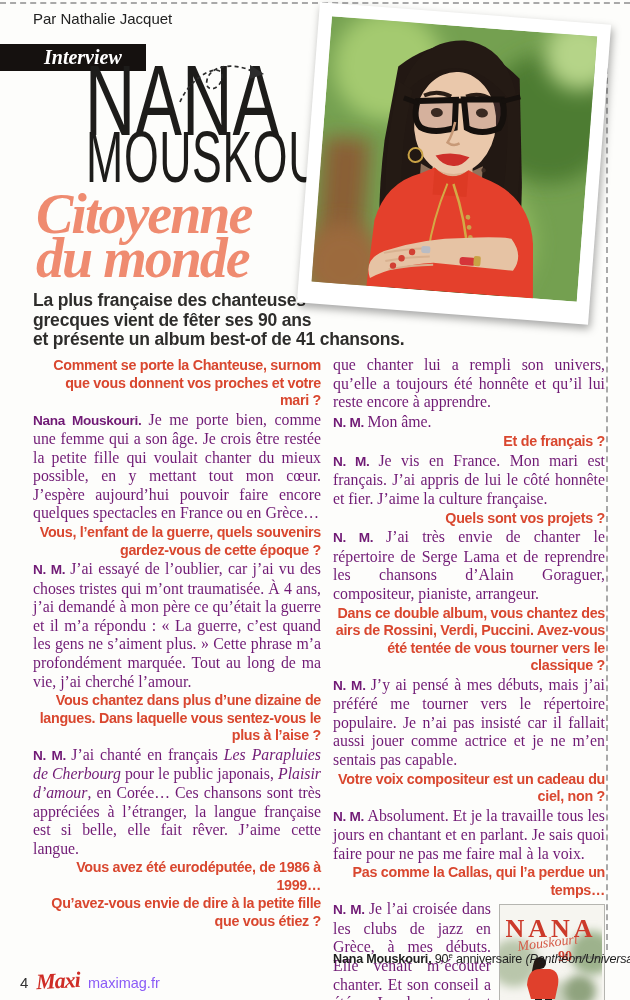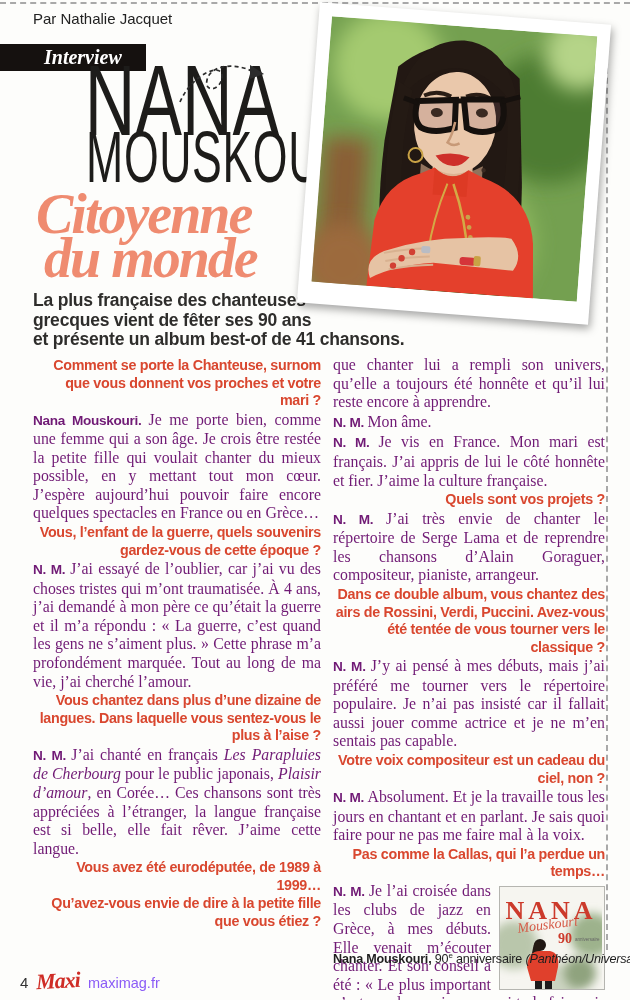--- a/index.html
+++ b/index.html
@@ -16,21 +16,21 @@
   
   .title-line{position:absolute;color:#1d1c1a;line-height:1;white-space:nowrap;text-align:center;}
   .title-line span{display:inline-block;transform-origin:center;}
   #title1{left:0;top:50px;width:364px;font-size:100px;}
   #title1 span{transform:scaleX(0.70);}
   #title2{left:0;top:121px;width:318px;font-size:72px;}
   #title2 span{transform:scaleX(0.62);letter-spacing:1px;}
   .subtitle{position:absolute;font-family:"Liberation Serif",serif;font-style:italic;
     font-weight:bold;color:#ef8b70;font-size:56px;line-height:1;letter-spacing:-2px;}
   #sub1{left:36px;top:186px;}
-  #sub2{left:44px;top:230px;text-align:right;}
+  #sub2{left:36px;top:230px;text-align:right;}
   
   .intro{position:absolute;left:33px;top:291px;font-size:17.5px;font-weight:bold;
     color:#2e2d2b;line-height:19.5px;letter-spacing:-0.2px;}
   
   .arrow-doodle{position:absolute;left:176px;top:56px;}
   
   .photo{position:absolute;left:308px;top:13px;width:266px;height:266px;background:#fff;
     padding:13px 13px 22px 13px;transform:rotate(4.4deg);transform-origin:center;
     box-shadow:2px 4px 9px rgba(0,0,0,0.35);}
   .photo svg{display:block;}
@@ -169,26 +169,27 @@
     </svg>
   </div>
 
   <div class="col" id="col-left">
       <div class="q">Comment se porte la Chanteuse, surnom que vous donnent vos proches et votre mari ?</div>
       <p class="a"><b class="speaker">Nana Mouskouri. </b>Je me porte bien, comme une femme qui a son âge. Je crois être restée la petite fille qui voulait chanter du mieux possible, en y mettant tout mon cœur. J’espère aujourd’hui pouvoir faire encore quelques spectacles en France ou en Grèce…</p>
       <div class="q">Vous, l’enfant de la guerre, quels souvenirs gardez-vous de cette époque ?</div>
       <p class="a"><b class="speaker">N. M. </b>J’ai essayé de l’oublier, car j’ai vu des choses tristes qui m’ont traumatisée. À 4 ans, j’ai demandé à mon père ce qu’était la guerre et il m’a répondu : « La guerre, c’est quand les gens ne s’aiment plus. » Cette phrase m’a profondément marquée. Tout au long de ma vie, j’ai cherché l’amour.</p>
       <div class="q">Vous chantez dans plus d’une dizaine de langues. Dans laquelle vous sentez-vous le plus à l’aise ?</div>
       <p class="a"><b class="speaker">N. M. </b>J’ai chanté en français <i>Les Parapluies de Cherbourg</i> pour le public japonais, <i>Plaisir d’amour</i>, en Corée… Ces chansons sont très appréciées à l’étranger, la langue française est si belle, elle fait rêver. J’aime cette langue.</p>
-      <div class="q">Vous avez été eurodéputée, de 1989 à 1999…</div>
+      <div class="q">Vous avez été eurodéputée, de 1986 à 1999…</div>
       <div class="q">Qu’avez-vous envie de dire à la petite fille que vous étiez ?</div>
     </div>
   <div class="col" id="col-right">
       <p class="a">que chanter lui a rempli son univers, qu’elle a toujours été honnête et qu’il lui reste encore à apprendre.</p>
       <p class="a"><b class="speaker">N. M. </b>Mon âme.</p>
+      <div class="q">Et de français ?</div>
       <p class="a"><b class="speaker">N. M. </b>Je vis en France. Mon mari est français. J’ai appris de lui le côté honnête et fier. J’aime la culture française.</p>
       <div class="q">Quels sont vos projets ?</div>
       <p class="a"><b class="speaker">N. M. </b>J’ai très envie de chanter le répertoire de Serge Lama et de reprendre les chansons d’Alain Goraguer, compositeur, pianiste, arrangeur.</p>
       <div class="q">Dans ce double album, vous chantez des airs de Rossini, Verdi, Puccini. Avez-vous été tentée de vous tourner vers le classique ?</div>
       <p class="a"><b class="speaker">N. M. </b>J’y ai pensé à mes débuts, mais j’ai préféré me tourner vers le répertoire populaire. Je n’ai pas insisté car il fallait aussi jouer comme actrice et je ne m’en sentais pas capable.</p>
       <div class="q">Votre voix compositeur est un cadeau du ciel, non ?</div>
       <p class="a"><b class="speaker">N. M. </b>Absolument. Et je la travaille tous les jours en chantant et en parlant. Je sais quoi faire pour ne pas me faire mal à la voix.</p>
       <div class="q">Pas comme la Callas, qui l’a perdue un temps…</div>
     <div class="album-float">
       <svg width="102" height="102" viewBox="0 0 102 102">

